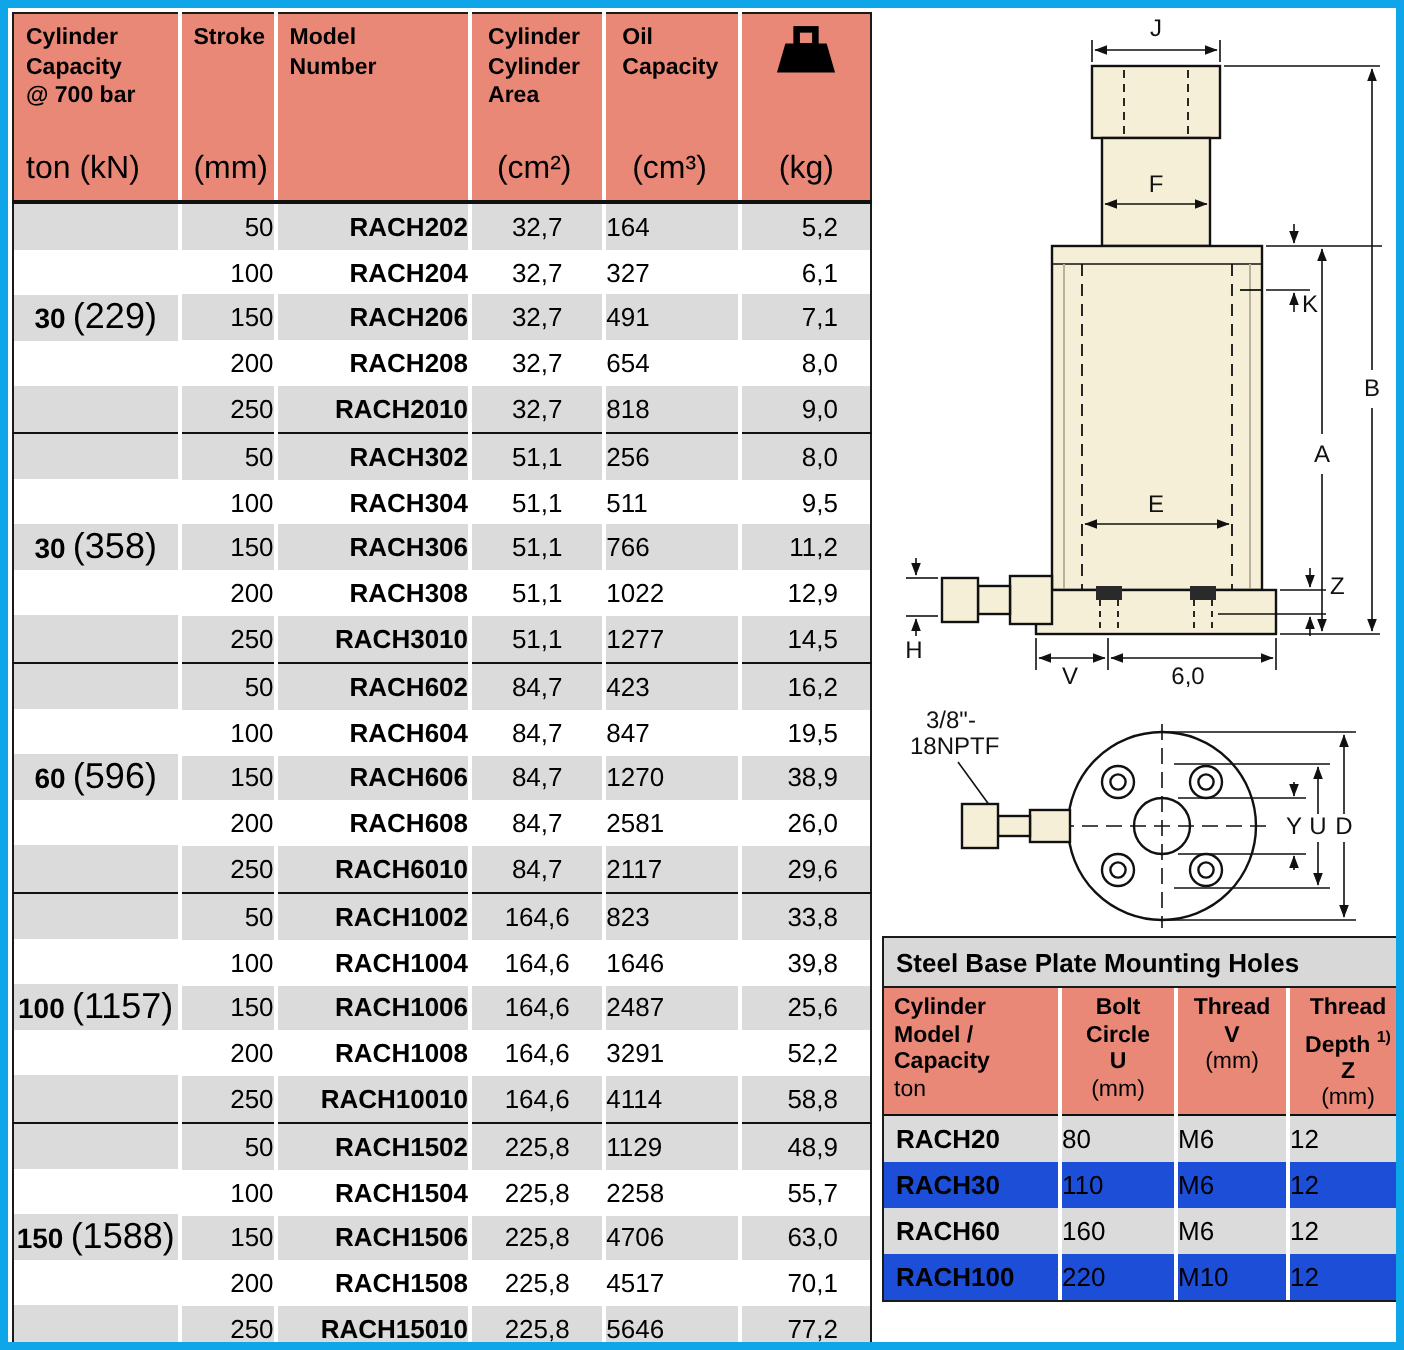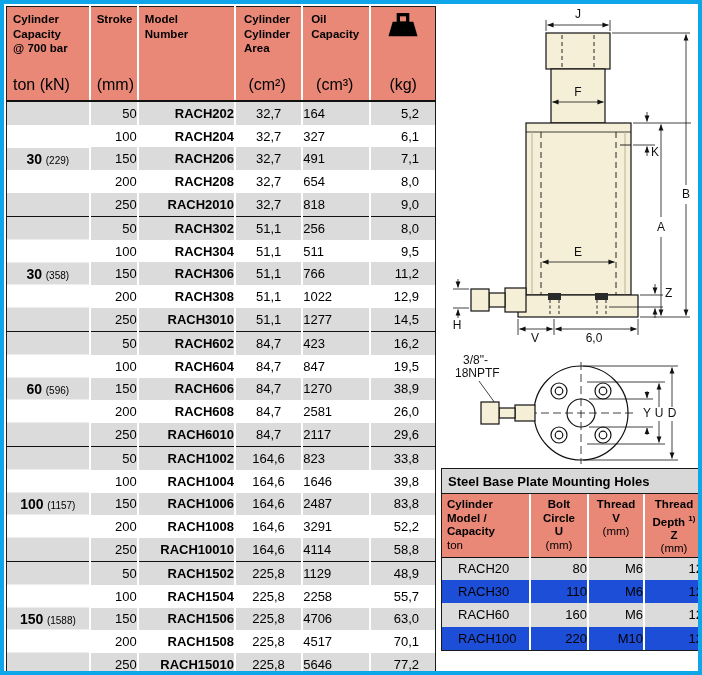--- a/index.html
+++ b/index.html
@@ -14,42 +14,42 @@
 .hwrap .lines{font-weight:bold;line-height:1.28}
 .hwrap .unit{font-weight:normal;font-size:16px}
 .th-area .hwrap,.th-oil .hwrap{padding-left:8px}
 .th-area .unit,.th-oil .unit{text-align:center;padding-right:8px}
 .th-kg .hwrap{align-items:center;padding-left:3px}
 .spec tbody td{font-size:13px;white-space:nowrap;overflow:hidden}
 .spec tbody tr:nth-child(odd) td{background:#DBDBDB}
 .spec tbody tr:first-child td{border-top:1.5px solid #111}
 td.cap{background:linear-gradient(to bottom,#DBDBDB 0 20%,#fff 20% 40%,#DBDBDB 40% 60%,#fff 60% 80%,#DBDBDB 80% 100%) !important;text-align:center;vertical-align:middle}
 td.cap .capv{font-weight:bold;font-size:14px}
-td.cap .capk{font-size:10px}
+td.cap .capk{font-size:18px}
 td.stroke{text-align:right;}
 td.model{text-align:right;padding-left:4px;font-weight:bold;font-size:13.5px}
 td.area{text-align:center}
 td.oil{text-align:left;padding-right:12px}
 td.kg{text-align:right;padding-right:16px}
 
 
 .draw{position:absolute;left:437px;top:1px;width:263px;height:462px}
 
 
 .mount{position:absolute;left:437px;top:464px;width:263px;border:1px solid #1a1a1a;background:#1d4ed8}
 .mtitle{height:25px;line-height:25px;background:#D8D8D8;font-weight:bold;font-size:13px;padding-left:6px;border-bottom:1px solid #1a1a1a}
 .mtable{width:100%;table-layout:fixed;border-collapse:collapse}
 .mtable th:not(:last-child),.mtable td:not(:last-child){border-right:2px solid #fff}
 .mtable th{background:#EA8878;height:63px;vertical-align:top;font-size:11.5px;border-bottom:1.5px solid #111;padding-top:4px;font-weight:normal}
 .mtable th .l{font-weight:bold;line-height:13.5px;text-align:center}
 .mtable th .u{font-weight:normal;line-height:13.5px;text-align:center}
 .mtable th.mh1 .l,.mtable th.mh1 .u{text-align:left;padding-left:5px}
-.mtable td{height:23.2px;font-size:13px;text-align:right}
+.mtable td{height:23.2px;font-size:13px;text-align:left}
 .mtable tbody tr:nth-child(odd) td{background:#DBDBDB}
-.mtable td.mmodel{font-weight:normal;text-align:left;padding-left:16px}
+.mtable td.mmodel{font-weight:bold;text-align:left;padding-left:6px}
 sup{font-size:8px;vertical-align:super}
 </style>
 </head>
 <body>
 
 <div class="page">
 
   <table class="spec">
     <colgroup>
       <col style="width:83px">
@@ -251,21 +251,21 @@
           <td class="model">RACH1004</td>
           <td class="area">164,6</td>
           <td class="oil">1646</td>
           <td class="kg">39,8</td>
         </tr>
       <tr>
           <td class="stroke">150</td>
           <td class="model">RACH1006</td>
           <td class="area">164,6</td>
           <td class="oil">2487</td>
-          <td class="kg">83,8</td>
+          <td class="kg">25,6</td>
         </tr>
       <tr>
           <td class="stroke">200</td>
           <td class="model">RACH1008</td>
           <td class="area">164,6</td>
           <td class="oil">3291</td>
           <td class="kg">52,2</td>
         </tr>
       <tr>
           <td class="stroke">250</td>

